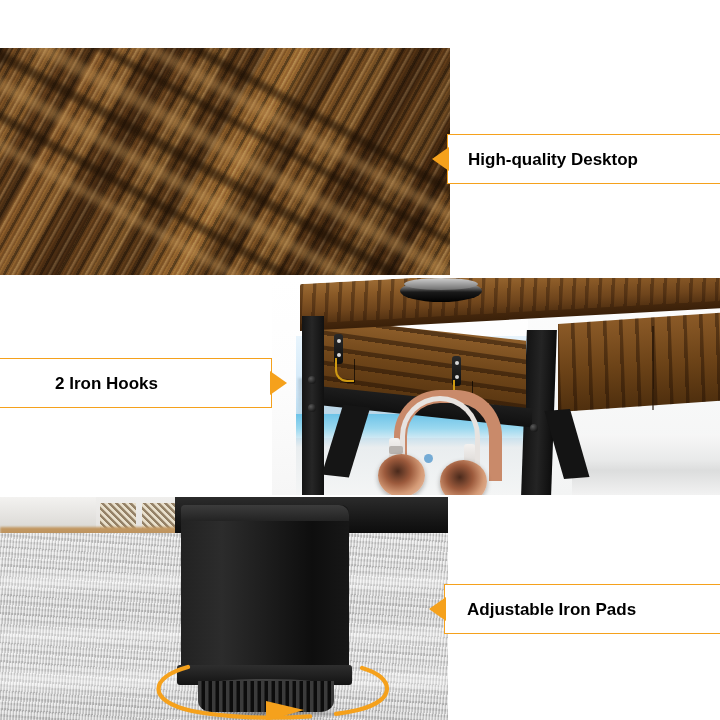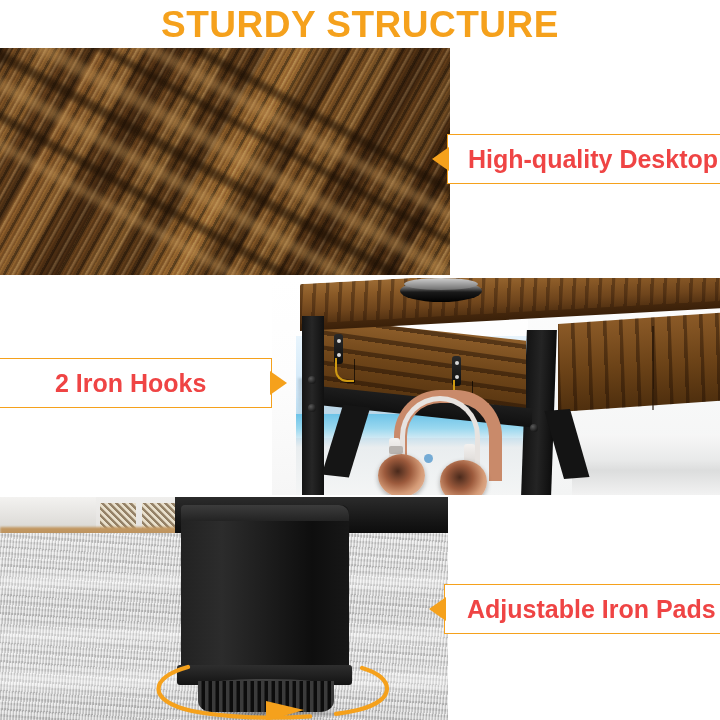--- a/index.html
+++ b/index.html
@@ -364,22 +364,22 @@
   .callout {
     position: absolute;
     background: #ffffff;
     border: 1px solid #F5A11C;
     box-sizing: border-box;
     display: flex;
     align-items: center;
     height: 50px;
   }
   .callout .label-text {
-    color: #ef4444;
-    font-size: 25px;
+    color: #000000;
+    font-size: 17px;
     font-weight: bold;
     font-family: "Liberation Sans", sans-serif;
     white-space: nowrap;
     line-height: 1;
   }
   .tri {
     position: absolute;
     width: 0;
     height: 0;
     top: 50%;
@@ -415,21 +415,20 @@
     top: 584px;
     width: 292px;
     padding-left: 22px;
   }
 </style>
 </head>
 <body>
 
 <div id="stage">
 
-  <div class="title">STURDY STRUCTURE</div>
 
   <div class="panel" id="panel-desktop">
     <div class="grain-b"></div>
     <div class="dark-streak" style="left:-60px;  top:10px;  width:560px; height:9px;"></div>
     <div class="light-streak" style="left:-60px;  top:34px;  width:560px; height:11px;"></div>
     <div class="dark-streak" style="left:-60px;  top:62px;  width:560px; height:8px;"></div>
     <div class="light-streak" style="left:-60px;  top:92px;  width:560px; height:13px;"></div>
     <div class="dark-streak" style="left:-60px;  top:124px; width:560px; height:10px;"></div>
     <div class="light-streak" style="left:-60px;  top:152px; width:560px; height:12px;"></div>
     <div class="dark-streak" style="left:-60px;  top:186px; width:560px; height:9px;"></div>

